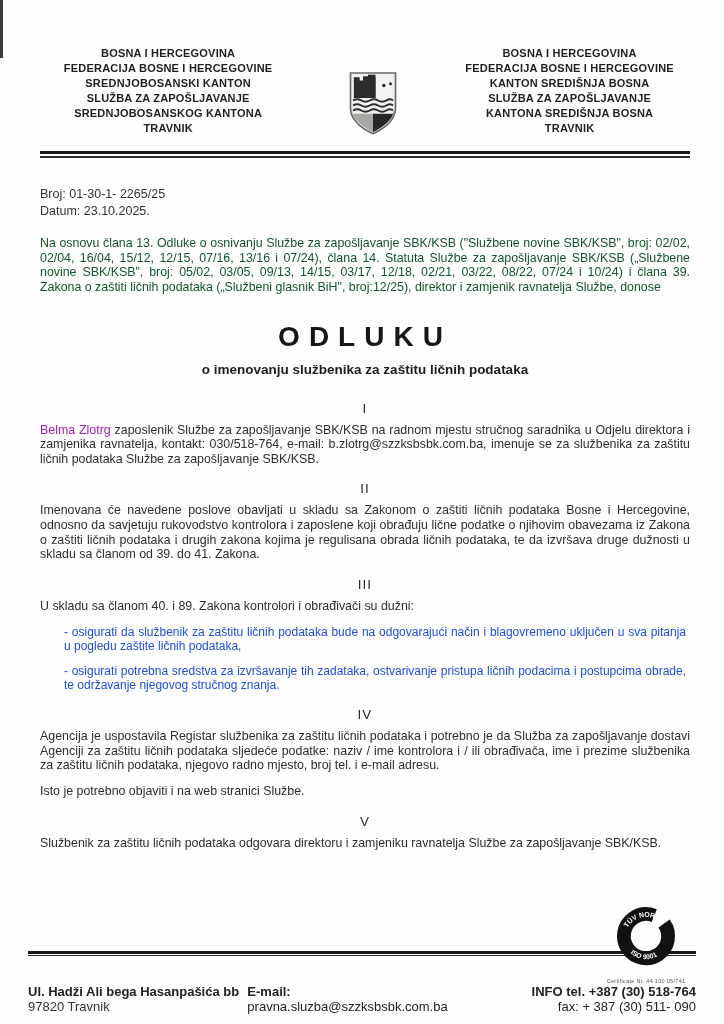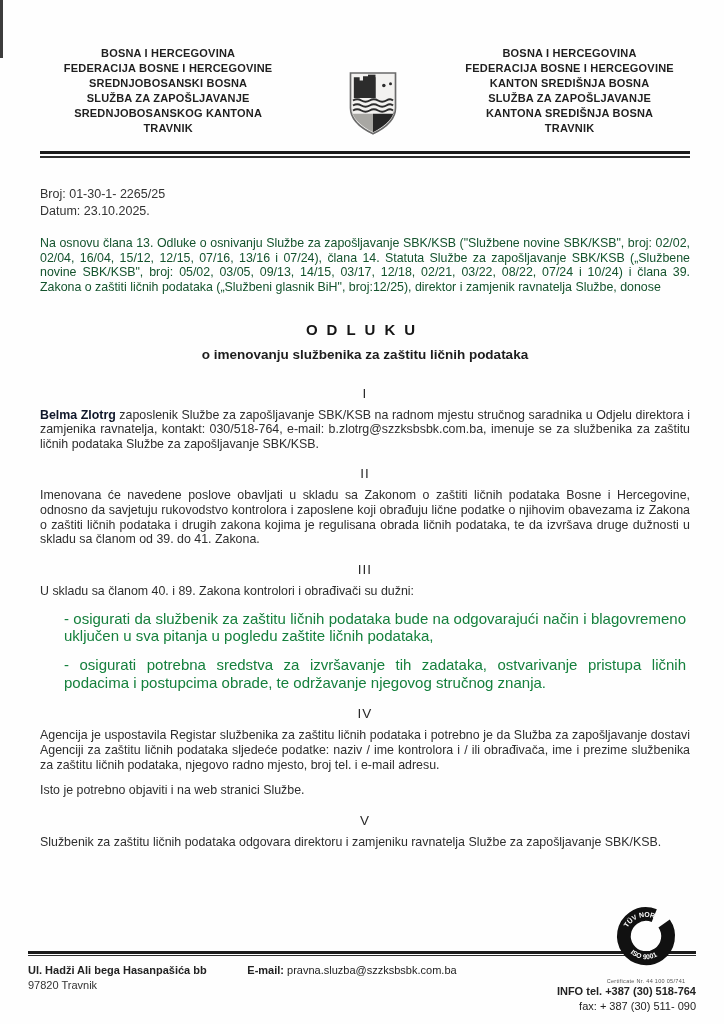--- a/index.html
+++ b/index.html
@@ -40,53 +40,53 @@
   
   .meta { margin-top:28px; font-size:12.5px; line-height:17px; color:#333; }
   
   .intro {
     margin-top:16px;
     font-size:12.4px; line-height:1.18; text-align:justify;
     color:#14532d;
   }
   .title-block { text-align:center; margin-top:26px; }
   .doc-title {
-    font-size:15px; font-weight:bold; letter-spacing:9px;
+    font-size:28px; font-weight:bold; letter-spacing:9px;
     color:#161616;
   }
   .doc-subtitle {
     font-size:13.5px; font-weight:bold; margin-top:9px;
     color:#1d1d1d;
   }
   .numeral {
     text-align:center; font-size:13.5px; color:#2a2a2a;
     margin-top:15px; margin-bottom:7px; letter-spacing:1px;
   }
   .numeral.first { margin-top:24px; }
   .para {
     font-size:12.4px; line-height:1.18; text-align:justify; color:#2e2e2e;
   }
   .para + .para { margin-top:11px; }
-  .bold-lead { font-weight:bold; color:#0f172a; }
+  .bold-lead { font-weight:normal; color:#a21caf; }
   .bullet {
     margin-top:11px; margin-left:24px; padding-right:4px;
-    font-size:15px; line-height:1.18; text-align:justify; color:#15803d;
+    font-size:12px; line-height:1.18; text-align:justify; color:#1d4ed8;
   }
   
   .footer { margin-top:auto; padding-bottom:10px; }
   .footer-rule {
     margin-left:-12px; margin-right:-6px;
     border-top:3px solid #1b1b1b;
     border-bottom:1px solid #2e2e2e;
     height:5px;
   }
   .footer-cols {
     display:flex; justify-content:space-between;
     margin-top:7px; margin-left:-12px; margin-right:-6px;
-    font-size:11px; line-height:15px; color:#222;
+    font-size:13px; line-height:15px; color:#222;align-items:flex-end;
   }
   .f-left { width:220px; font-weight:bold; }
   .f-left .plain { font-weight:normal; color:#333; }
   .f-center { width:240px; }
   .f-center .lbl { font-weight:bold; }
   .f-center .url { font-weight:bold; text-decoration:underline; }
   .f-right { width:210px; text-align:right;margin-top:21px; }
   .f-right .tel { font-weight:bold; }
   .stamp-wrap {
     position:absolute; right:28px; bottom:40px; width:100px;
@@ -100,21 +100,21 @@
 </head>
 <body>
 
 <div class="page">
   <div class="edge-artifact"></div>
 
   <div class="letterhead">
     <div class="lh-col">
       <div>BOSNA I HERCEGOVINA</div>
       <div>FEDERACIJA BOSNE I HERCEGOVINE</div>
-      <div>SREDNJOBOSANSKI BOSNA</div>
+      <div>SREDNJOBOSANSKI KANTON</div>
       <div>SLUŽBA ZA ZAPOŠLJAVANJE</div>
       <div>SREDNJOBOSANSKOG KANTONA</div>
       <div>TRAVNIK</div>
     </div>
 
     <div class="coa-wrap">
       <svg width="60" height="70" viewBox="0 0 72 84" aria-hidden="true">
         <path d="M9 6 L63 6 L63 48 Q63 66 36 79 Q9 66 9 48 Z" fill="#f3f2f0" stroke="#6a6a6a" stroke-width="2"></path>
         <path d="M13 11 h7 v4 h4 v-5 h7 v5 h4 v-4 h4 v25 h-26 z" fill="#2c2c2c"></path>
         <rect x="30" y="8" width="9" height="28" fill="#2c2c2c"></rect>

